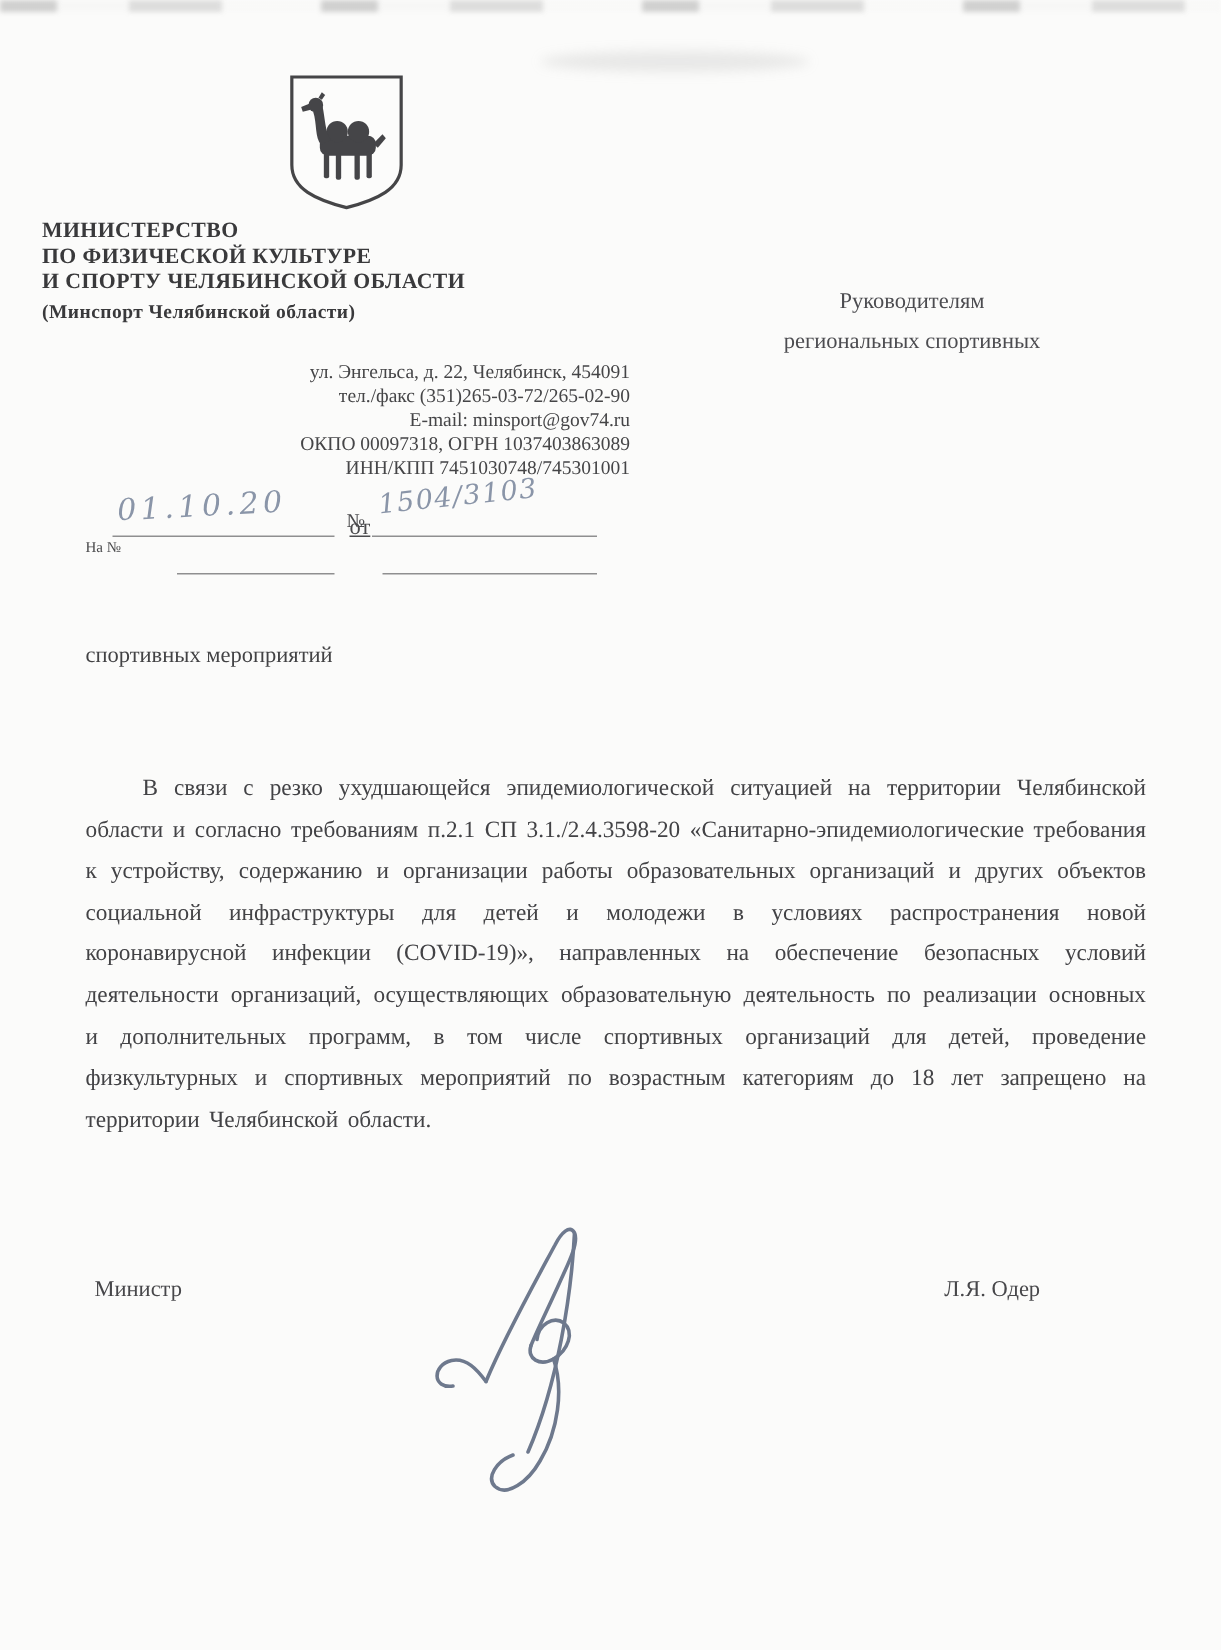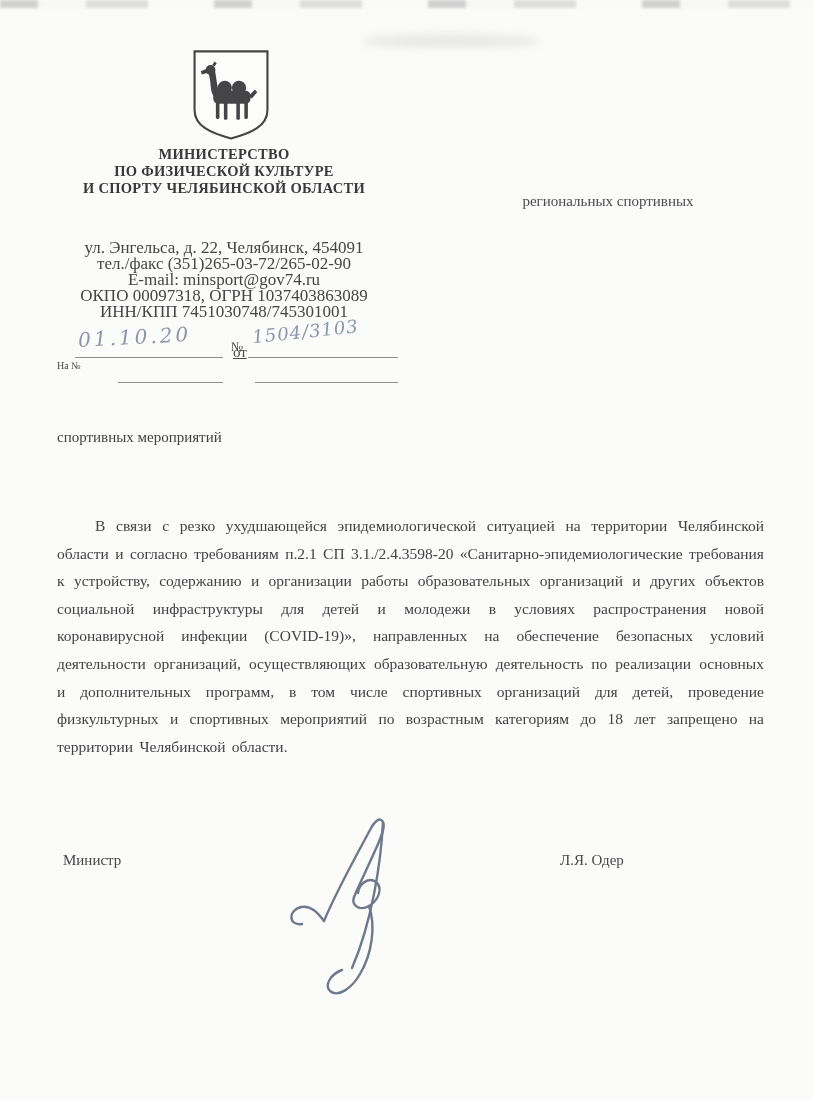--- a/index.html
+++ b/index.html
@@ -27,29 +27,29 @@
     position:absolute; left:360px; top:34px; width:180px; height:14px;
     background:rgba(150,150,150,.18); filter:blur(4px); border-radius:50%;
   }
 
   .abs { position:absolute; }
 
   .emblem { left:186px; top:46px; width:90px; height:96px; }
 
   .ministry {
     left:28px; top:146px; width:392px;
-    text-align:center; font-weight:bold;
+    font-weight:bold;
     font-size:14.5px; line-height:17px; letter-spacing:.3px;
     color:#39393b;
   }
   .ministry .shortname { font-size:13px; margin-top:2px; }
 
   .address {
     left:28px; top:240px; width:392px;
-    text-align:center; font-size:17px; line-height:16px;
+    text-align:right; font-size:13px; line-height:16px;
     color:#454547;
   }
 
   .recipient {
     left:468px; top:188px; width:280px;
     text-align:center; font-size:15px; line-height:27px;
     color:#4c4c50;
   }
 
   .handwriting {
@@ -83,21 +83,21 @@
 
   .body-par {
     left:57px; top:512px; width:707px;
     font-size:15.5px; line-height:27.6px;
     text-align:justify; text-indent:38px;
     word-spacing:2.5px;
     color:#424245;
   }
 
   .sig-title { left:63px;  top:852px; font-size:15px; color:#47474a; }
-  .sig-name  { left:560px; top:852px; width:203px; text-align:left; font-size:15px; color:#47474a; }
+  .sig-name  { left:560px; top:852px; width:203px; text-align:center; font-size:15px; color:#47474a; }
   .sig-mark  { left:278px; top:772px; width:145px; height:240px; }
 </style>
 </head>
 <body>
 
 <div class="page">
 
   <div class="scan-top"></div>
   <div class="scan-smudge"></div>
 
@@ -118,31 +118,33 @@
         <path d="M29 21.5 l2.5 -4 2.5 2 -2.5 3.5 z"></path>
         <path d="M70 56 l7 -7 2.5 3 -6 7 z"></path>
       </g>
     </svg>
   </div>
 
   <div class="abs ministry">
     <div>МИНИСТЕРСТВО</div>
     <div>ПО ФИЗИЧЕСКОЙ КУЛЬТУРЕ</div>
     <div>И СПОРТУ ЧЕЛЯБИНСКОЙ ОБЛАСТИ</div>
+    <div class="shortname">(Минспорт Челябинской области)</div>
   </div>
 
   <div class="abs address">
     <div>ул. Энгельса, д. 22, Челябинск, 454091</div>
     <div>тел./факс (351)265-03-72/265-02-90</div>
     <div>E-mail: minsport@gov74.ru</div>
     <div>ОКПО 00097318, ОГРН 1037403863089</div>
     <div>ИНН/КПП 7451030748/745301001</div>
   </div>
 
   <div class="abs recipient">
+    <div>Руководителям</div>
     <div>региональных спортивных</div>
   </div>
 
   <div class="abs handwriting hw-date">01.10.20</div>
   <div class="abs handwriting hw-number">1504/3103</div>
   <div class="abs lbl-no">№</div>
   <div class="abs refline ul-date"></div>
   <div class="abs refline ul-number"></div>
   <div class="abs lbl-reply">На №</div>
   <div class="abs lbl-from">от</div>

